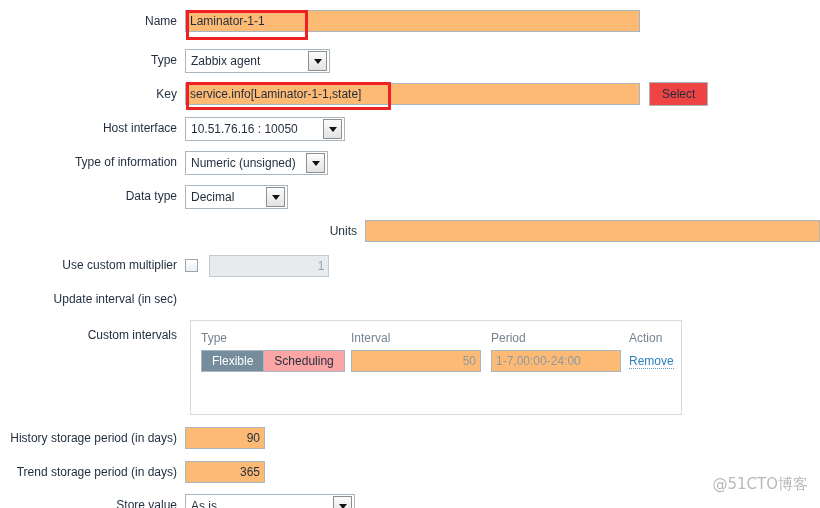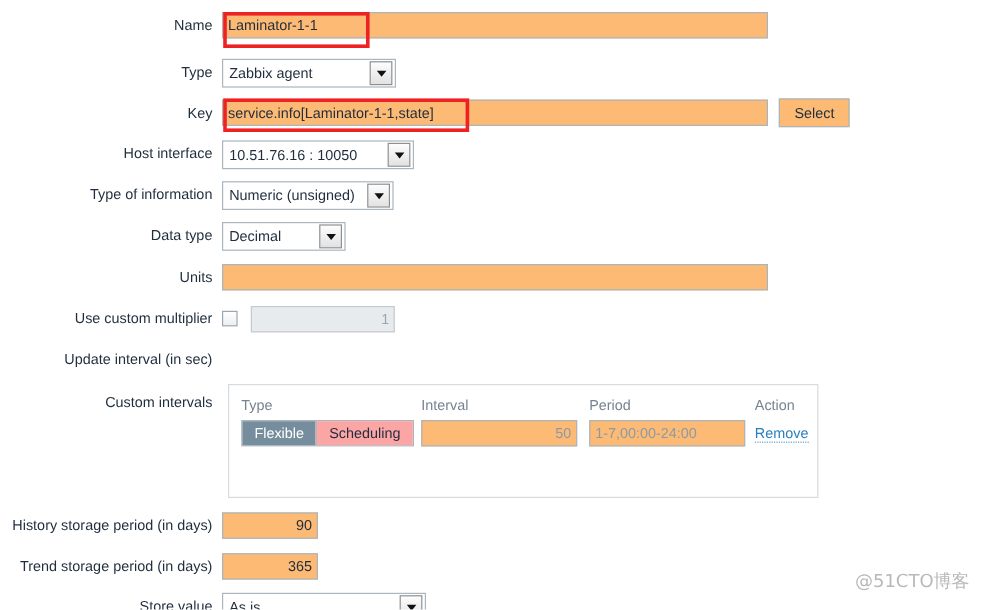--- a/index.html
+++ b/index.html
@@ -106,21 +106,21 @@
     border-right: 4px solid transparent;
     border-top: 5px solid #111111;
   }
 
   
   .btn {
     box-sizing: border-box;
     height: 24px;
     padding: 0 12px;
     border: 1px solid #a9b6bf;
-    background: #fdba74;
+    background: #ef4444;
     color: #1f2d3d;
     font-family: "Liberation Sans", sans-serif;
     font-size: 12px;
     line-height: 22px;
     cursor: pointer;
   }
 
   
   .cbx {
     width: 13px;
@@ -262,21 +262,21 @@
     <div class="field">
       <div class="sel" style="width:103px;">
         <span class="val">Decimal</span>
         <span class="arrow">
             <span class="tri"></span>
           </span>
       </div>
     </div>
   </div>
 
-  <div class="row" style="top:220px;">
+  <div class="row" style="top:220px;justify-content:flex-end;">
     <div class="label">Units</div>
     <div class="field">
       <input class="txt" style="width: 455px;" value="">
     </div>
   </div>
 
   <div class="row" style="top:254px;">
     <div class="label">Use custom multiplier</div>
     <div class="field">
       <span class="cbx" style="position:relative; top:3px;"></span>

